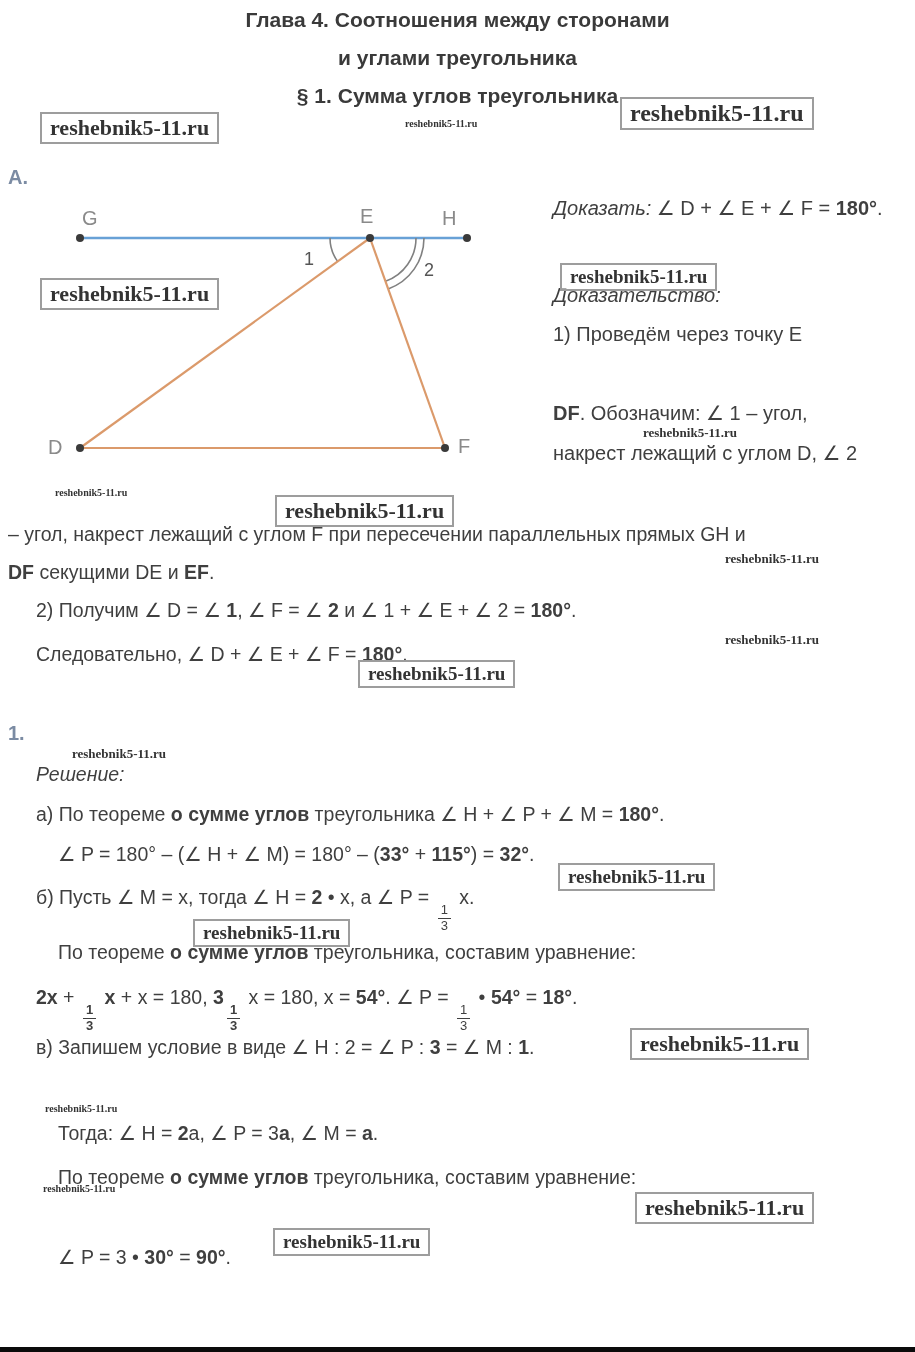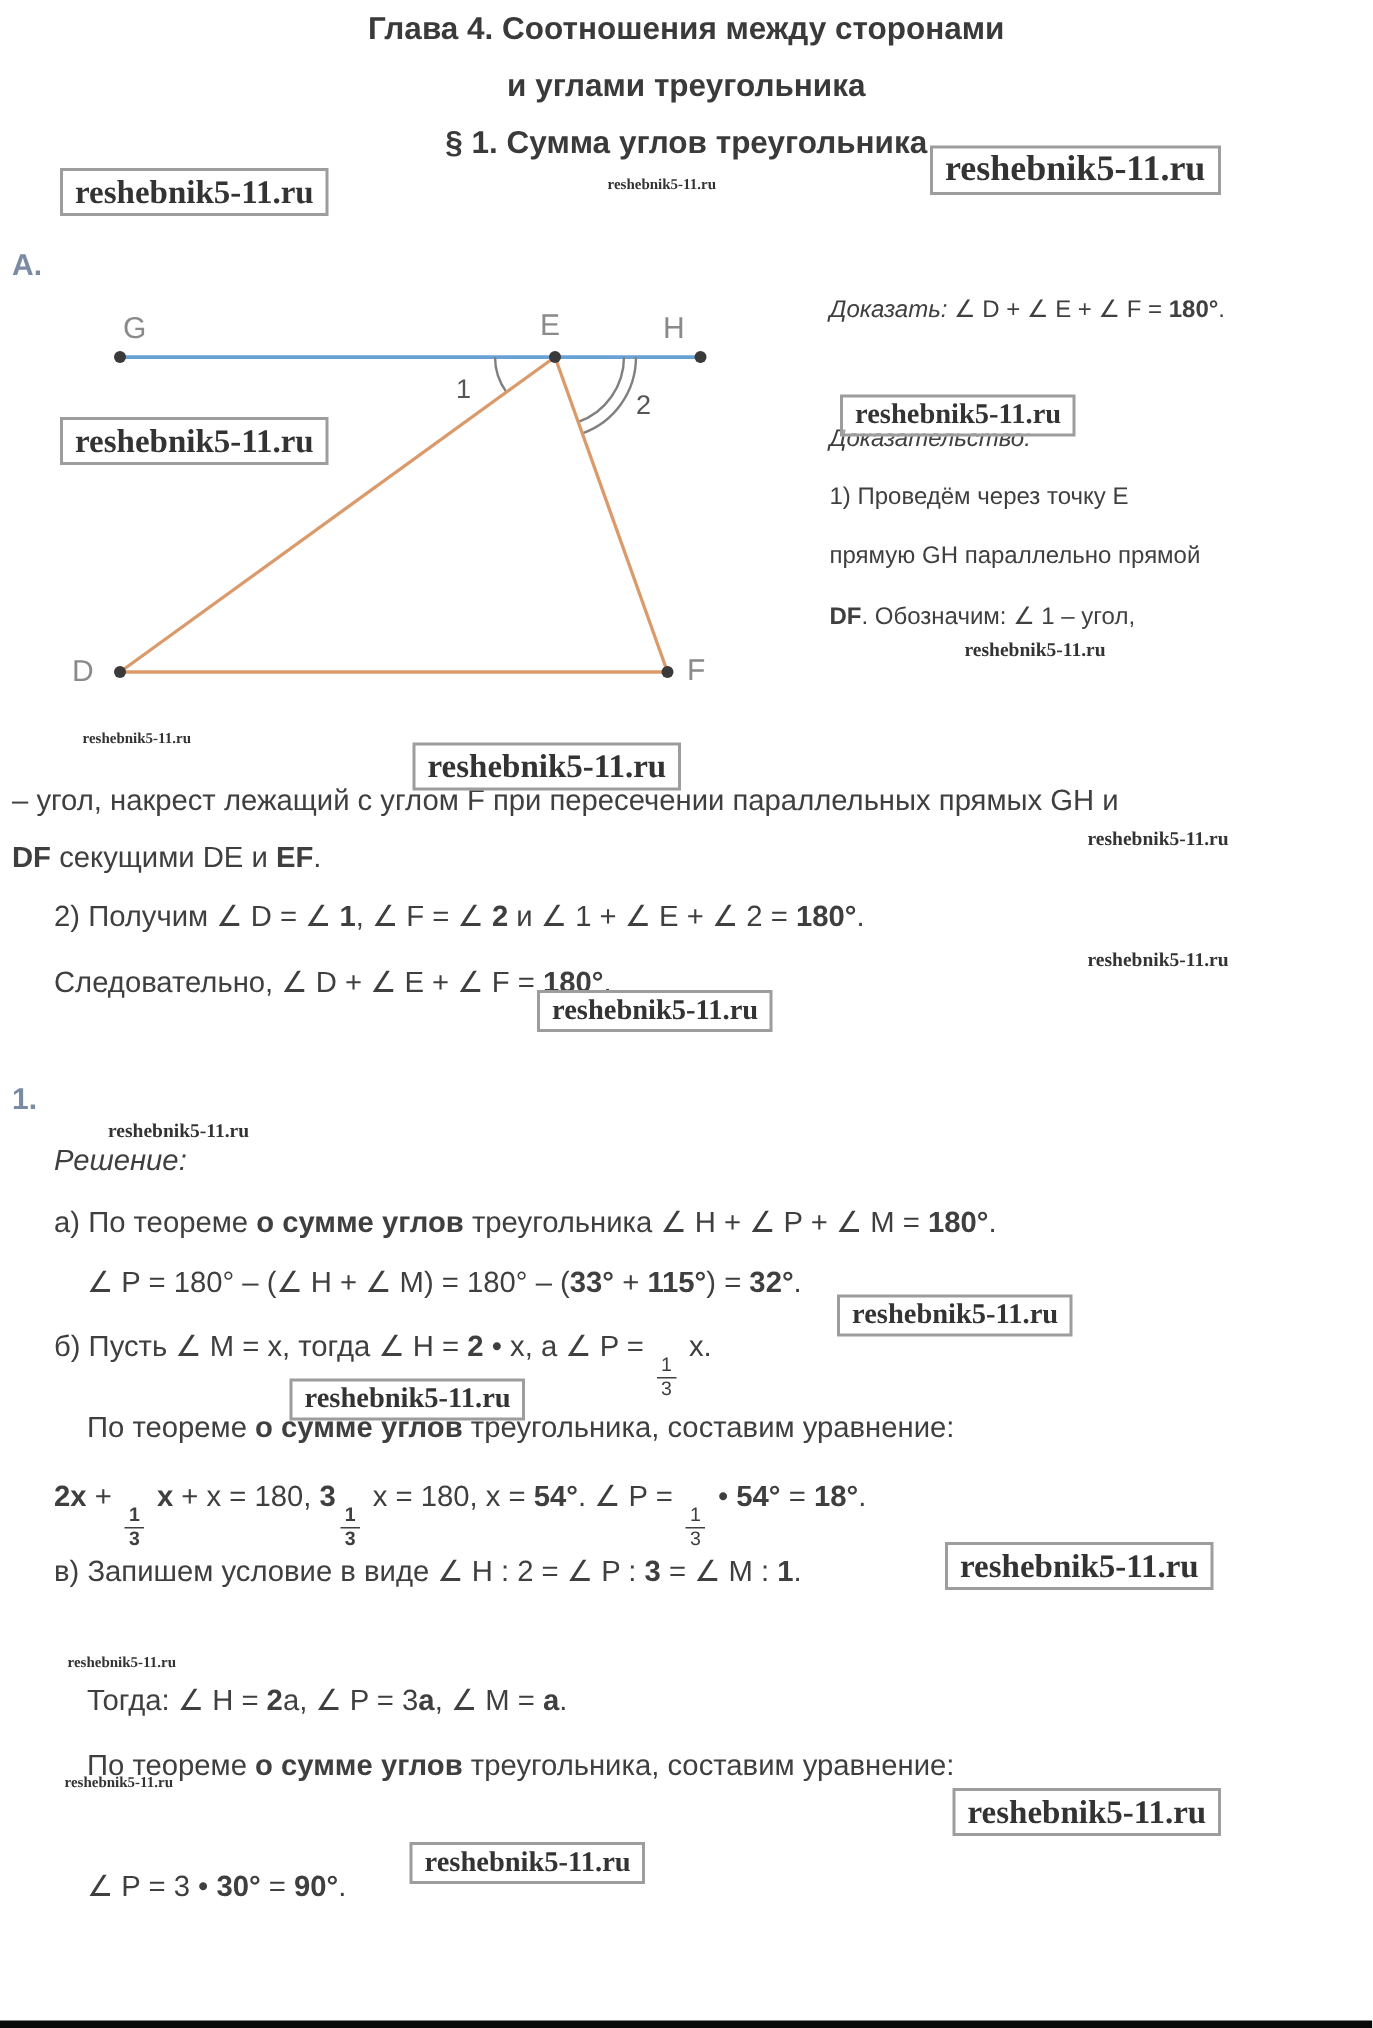--- a/index.html
+++ b/index.html
@@ -1,21 +1,21 @@
 <!DOCTYPE html>
 <html><head>
 <meta charset="utf-8">
 <style>
   html,body{margin:0;padding:0;background:#fff;}
   .page{position:relative;width:915px;height:1352px;background:#fff;overflow:hidden;
         font-family:"Liberation Sans",sans-serif;color:#3f3f3f;}
   .hdr{position:absolute;left:0;width:100%;text-align:center;font-weight:700;
        font-size:21px;color:#3a3a3a;white-space:nowrap;}
   .line{position:absolute;font-size:19.5px;white-space:nowrap;color:#3f3f3f;}
-  .rcol{font-size:16px;}
+  .rcol{font-size:20px;}
   .b{font-weight:700;}
   .i{font-style:italic;}
   .sec{position:absolute;font-size:20px;font-weight:700;color:#7b8ba3;}
   .wm{position:absolute;font-family:"Liberation Serif",serif;font-weight:700;
       color:#333;white-space:nowrap;z-index:3;}
   .wm-xl{font-size:24px;}
   .wm-l{font-size:22px;}
   .wm-m{font-size:19px;}
   .wm-s{font-size:13px;}
   .wm-t{font-size:10px;}
@@ -85,22 +85,22 @@
     <text class="fig-label" x="422" y="30" fill="#8a8a8a">H</text>
     <text class="fig-label" x="28" y="259" fill="#8a8a8a">D</text>
     <text class="fig-label" x="438" y="258" fill="#8a8a8a">F</text>
     <text class="fig-num" x="284" y="70">1</text>
     <text class="fig-num" x="404" y="81">2</text>
   </svg>
 
   <div class="line rcol" style="left:553px;top:196px;"><span class="i">Доказать: </span><span>∠ D + ∠ E + ∠ F = </span><span class="b">180°</span><span>.</span></div>
   <div class="line rcol" style="left:553px;top:284px;"><span class="i">Доказательство:</span></div>
   <div class="line rcol" style="left:553px;top:323px;"><span>1) Проведём через точку E</span></div>
-  <div class="line rcol" style="left:553px;top:362px;"><span>прямую GH параллельно прямой</span></div>
   <div class="line rcol" style="left:553px;top:401px;"><span class="b">DF</span><span>. Обозначим: ∠ 1 – угол,</span></div>
+  <div class="line rcol" style="left:553px;top:441px;"><span>накрест лежащий с углом D, ∠ 2</span></div>
 
   <div class="line" style="left:8px;top:523px;"><span>– угол, накрест лежащий с углом F при пересечении параллельных прямых GH и</span></div>
   <div class="line" style="left:8px;top:561px;"><span class="b">DF</span><span> секущими DE и </span><span class="b">EF</span><span>.</span></div>
   <div class="line" style="left:36px;top:599px;"><span>2) Получим ∠ D = ∠ </span><span class="b">1</span><span>, ∠ F = ∠ </span><span class="b">2</span><span> и ∠ 1 + ∠ E + ∠ 2 = </span><span class="b">180°</span><span>.</span></div>
   <div class="line" style="left:36px;top:643px;"><span>Следовательно, ∠ D + ∠ E + ∠ F = </span><span class="b">180°</span><span>.</span></div>
 
   <div class="sec" style="left:8px;top:722px;">1.</div>
 
   <div class="line" style="left:36px;top:763px;"><span class="i">Решение:</span></div>
   <div class="line" style="left:36px;top:803px;"><span>а) По теореме </span><span class="b">о сумме углов</span><span> треугольника ∠ H + ∠ P + ∠ M = </span><span class="b">180°</span><span>.</span></div>

